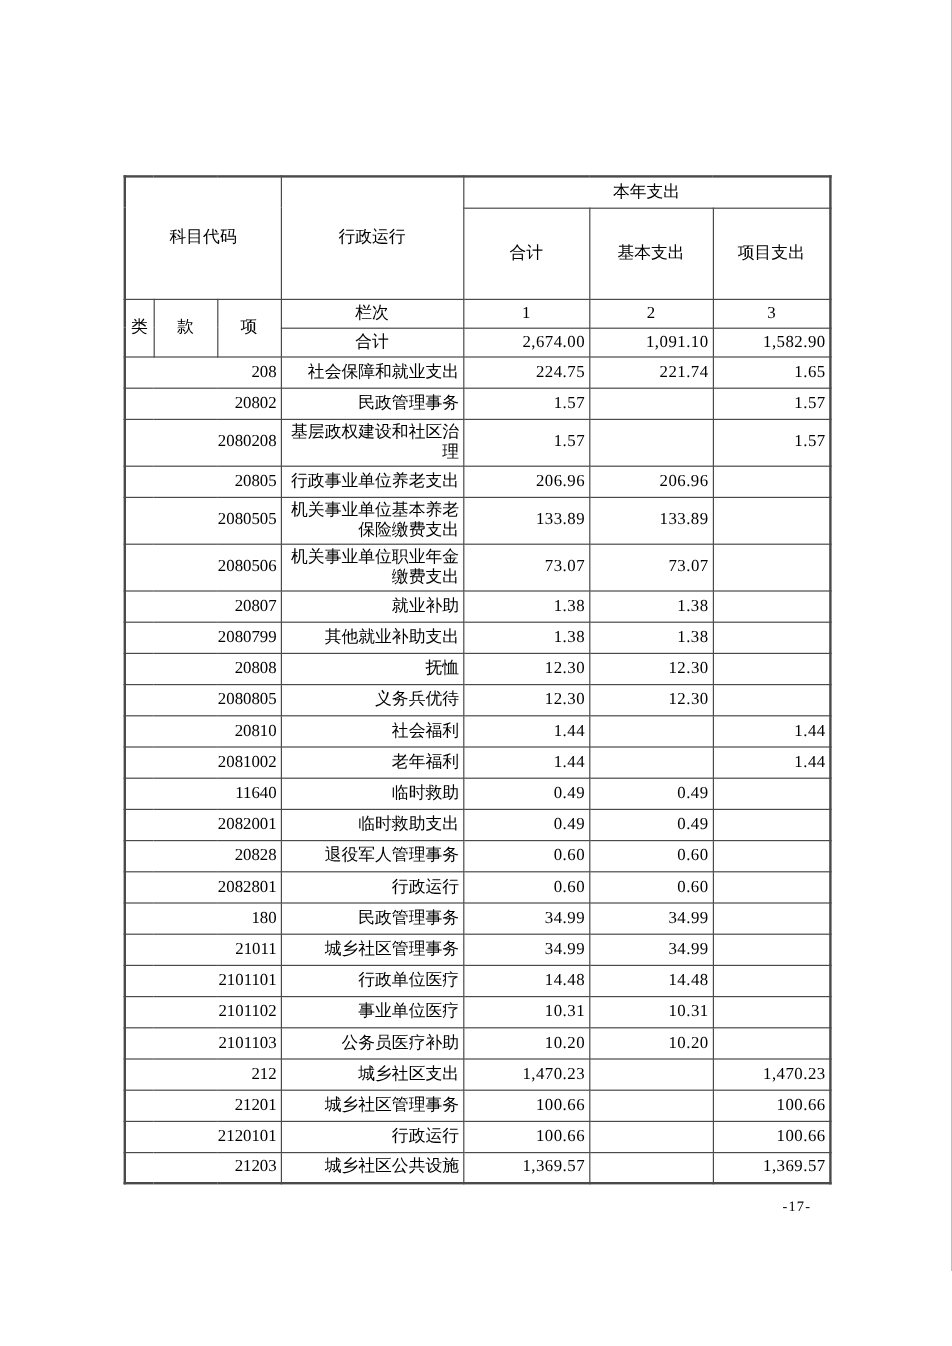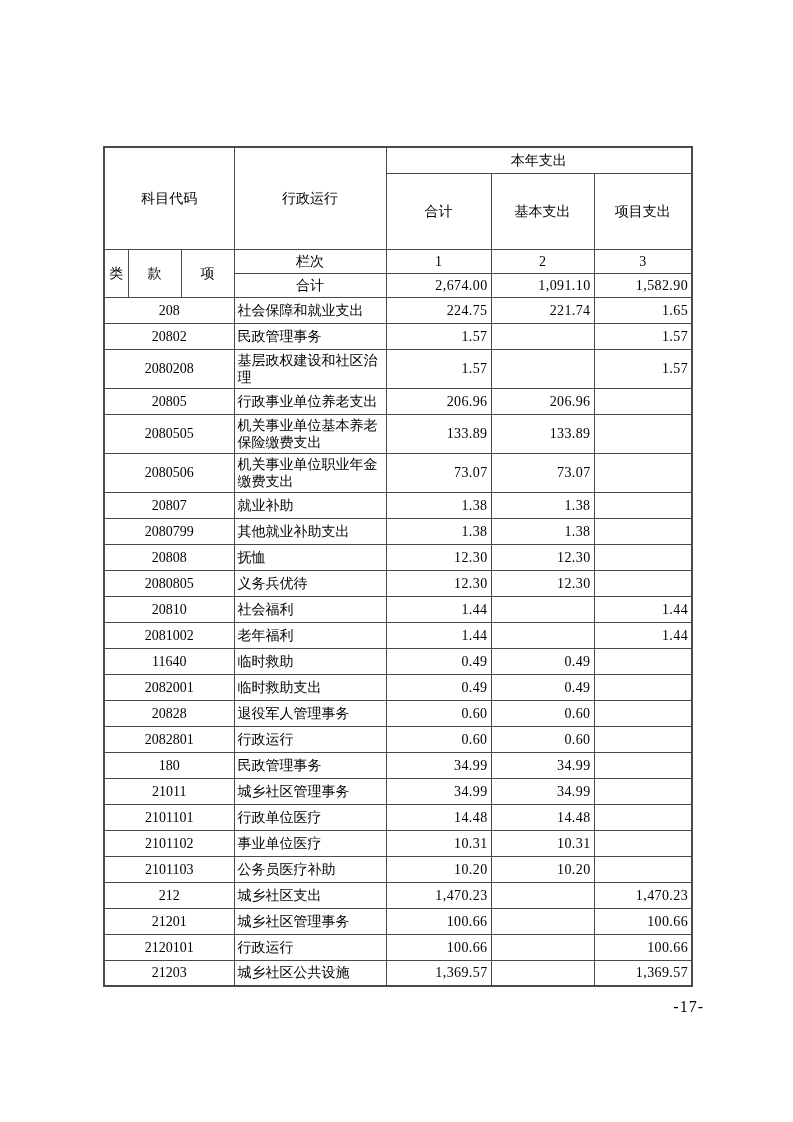--- a/index.html
+++ b/index.html
@@ -26,33 +26,33 @@
     border: 1px solid #4a4a4a;
     font-size: 14px;
     line-height: 17px;
     padding: 2px 3px;
     vertical-align: middle;
     overflow: hidden;
   }
   table.budget { border: 2px solid #4a4a4a; }
   td.hc { text-align: center; font-family: Liberation Serif, serif; }
   td.num { text-align: right; letter-spacing: 0.4px; white-space: nowrap; }
-  td.code { text-align: center; white-space: nowrap; }
-  td.name { text-align: left; padding: 2px 3px 2px 4px; word-break: break-all; }
+  td.code { text-align: right; white-space: nowrap; }
+  td.name { text-align: right; padding: 2px 3px 2px 4px; word-break: break-all; }
   tr.r-bnz   { height: 26px; }
   tr.r-sub   { height: 76px; }
   tr.r-cols  { height: 24px; }
   tr.r-total { height: 24px; }
   tr.data-row { height: 26px; }
   .bold { font-weight: normal; }
   .page-number {
     position: absolute;
     top: 998px;
-    right: 89px;
-    font-size: 16px;
+    right: 117px;
+    font-size: 12px;
     letter-spacing: 1px;
   }
 </style>
 </head>
 <body>
 
 <div class="page">
 
   <table class="budget">
     <colgroup>

